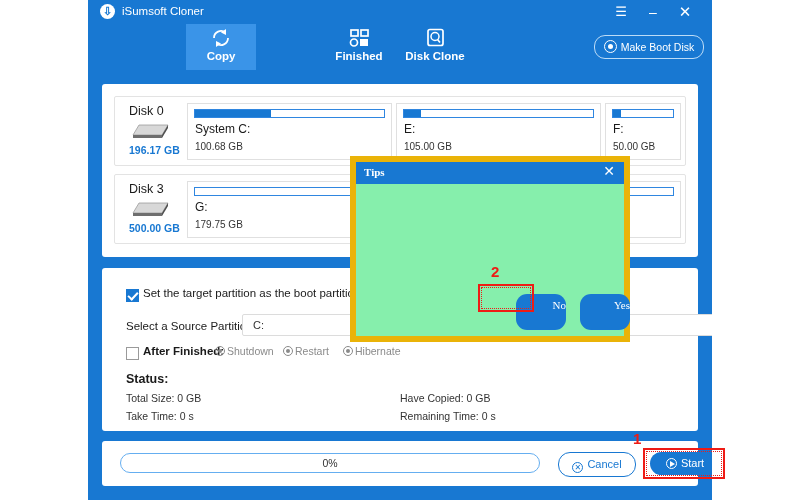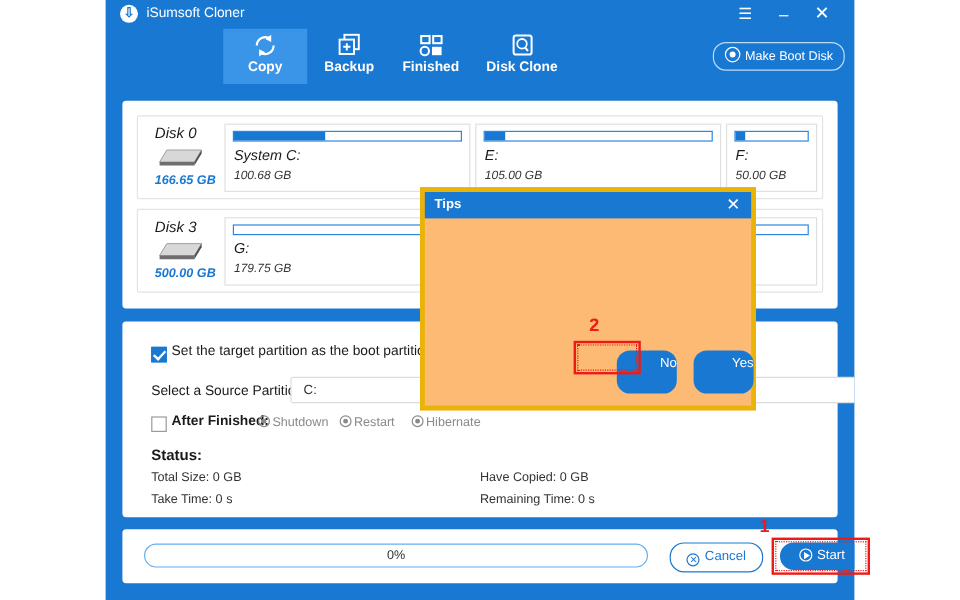--- a/index.html
+++ b/index.html
@@ -151,21 +151,20 @@
 
   
   .disk-row {
     position: absolute;
     left: 12px;
     width: 572px;
     height: 70px;
     border: 1px solid #e3e3e3;
     border-radius: 2px;
     box-sizing: border-box;
-    font-style: italic;
   }
   #disk-row-0 { top: 12px; }
   #disk-row-1 { top: 90px; }
 
   .disk-label {
     position: absolute;
     left: 14px; top: 7px;
     font-size: 12.5px;
     color: #1a1a1a;
   }
@@ -418,23 +417,24 @@
   #hl-start  { left: 643px; top: 448px; width: 82px; height: 31px; }
   #num-start { left: 633px; top: 430px; }
   #hl-yes    { left: 478px; top: 284px; width: 56px; height: 28px; }
   #num-yes   { left: 491px; top: 263px; }
 
   
   #tips-dialog {
     position: absolute;
     left: 262px; top: 156px;
     width: 280px; height: 186px;
-    background: #fdba74;
-    border: 4px solid #eab308;
-    box-sizing: border-box;
+    background: #86efac;
+    border: 6px solid #eab308;
+    box-sizing: border-box;
+    font-family: Liberation Serif, serif;
   }
   #tips-titlebar {
     position: absolute;
     left: 0; top: 0;
     width: 100%; height: 22px;
     background: #1878d2;
   }
   #tips-title {
     position: absolute;
     left: 8px; top: 4px;
@@ -495,32 +495,20 @@
         <svg width="22" height="22" viewBox="0 0 22 22">
           <path d="M4 11a7 7 0 0 1 11.5-5.4" fill="none" stroke="#fff" stroke-width="1.8"></path>
           <path d="M18 11a7 7 0 0 1-11.5 5.4" fill="none" stroke="#fff" stroke-width="1.8"></path>
           <polygon points="16,2 16,8 11,5.5" fill="#fff"></polygon>
           <polygon points="6,20 6,14 11,16.5" fill="#fff"></polygon>
         </svg>
       </span>
       <span class="tab-label">Copy</span>
     </div>
 
-    <div class="tab" id="tab-backup">
-      <span class="tab-icon">
-        <svg width="22" height="22" viewBox="0 0 22 22">
-          <rect x="7" y="2" width="12" height="12" fill="none" stroke="#fff" stroke-width="1.6"></rect>
-          <rect x="3" y="6" width="12" height="12" fill="#1878d2" stroke="#fff" stroke-width="1.6"></rect>
-          <line x1="9" y1="12" x2="9" y2="12" stroke="#fff"></line>
-          <line x1="6" y1="12" x2="12" y2="12" stroke="#fff" stroke-width="1.6"></line>
-          <line x1="9" y1="9" x2="9" y2="15" stroke="#fff" stroke-width="1.6"></line>
-        </svg>
-      </span>
-      <span class="tab-label">Backup</span>
-    </div>
 
     <div class="tab" id="tab-restore">
       <span class="tab-icon">
         <svg width="22" height="22" viewBox="0 0 22 22">
           <rect x="3" y="3" width="7" height="6" fill="none" stroke="#fff" stroke-width="1.7"></rect>
           <rect x="13" y="3" width="7" height="6" fill="none" stroke="#fff" stroke-width="1.7"></rect>
           <rect x="12" y="12" width="8" height="7" fill="#fff"></rect>
           <circle cx="6" cy="15.5" r="3.5" fill="none" stroke="#fff" stroke-width="1.7"></circle>
         </svg>
       </span>
@@ -547,21 +535,21 @@
 
     <div class="disk-row" id="disk-row-0">
       <div class="disk-label">Disk 0</div>
       <span class="disk-icon">
         <svg width="40" height="18" viewBox="0 0 40 18">
           <path d="M2 13 L8 3 L37 3 L31 13 Z" fill="#d8d8d8" stroke="#9c9c9c" stroke-width="0.8"></path>
           <path d="M2 13 L31 13 L31 16 L2 16 Z" fill="#6e6e6e"></path>
           <path d="M31 13 L37 3 L37 6 L31 16 Z" fill="#4f4f4f"></path>
         </svg>
       </span>
-      <div class="disk-size">166.65 GB</div>
+      <div class="disk-size">196.17 GB</div>
 
       <div class="partition" style="left:72px;width:205px;">
         <div class="pbar">
             <div class="pfill" style="width:40%;"></div>
           </div>
         <div class="pname">System C:</div>
         <div class="psize">100.68 GB</div>
       </div>
 
       <div class="partition" style="left:281px;width:205px;">

